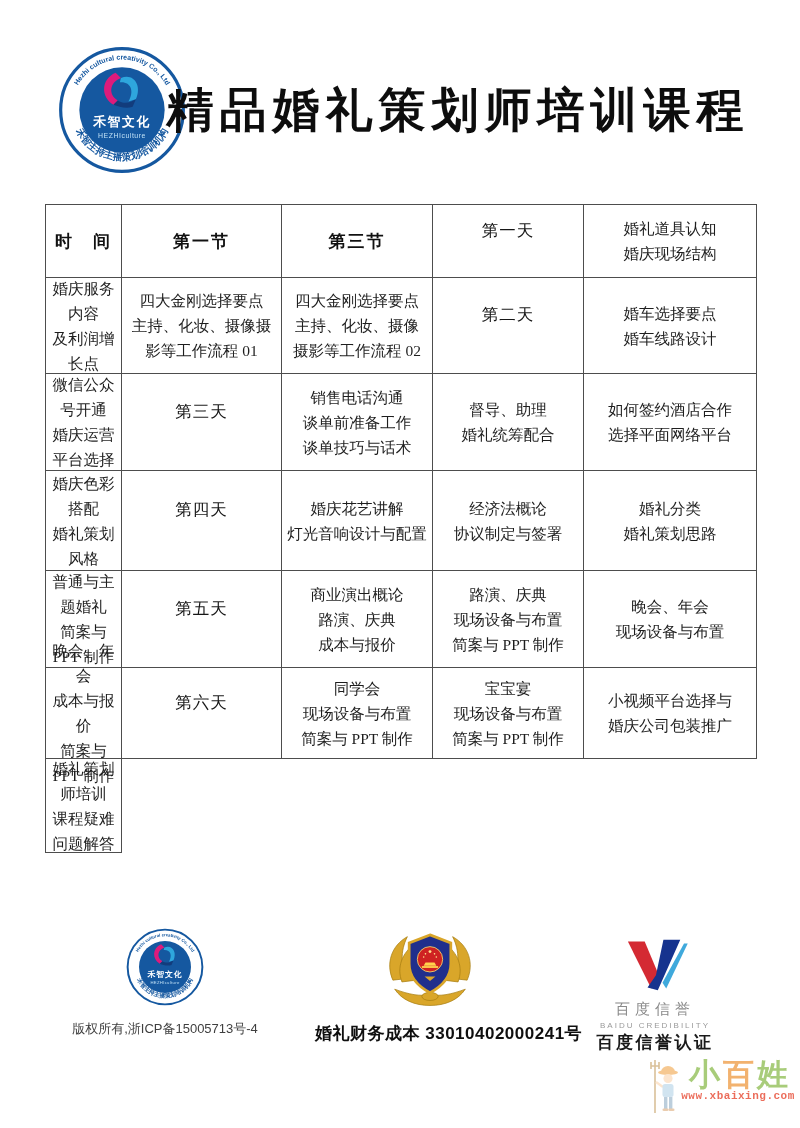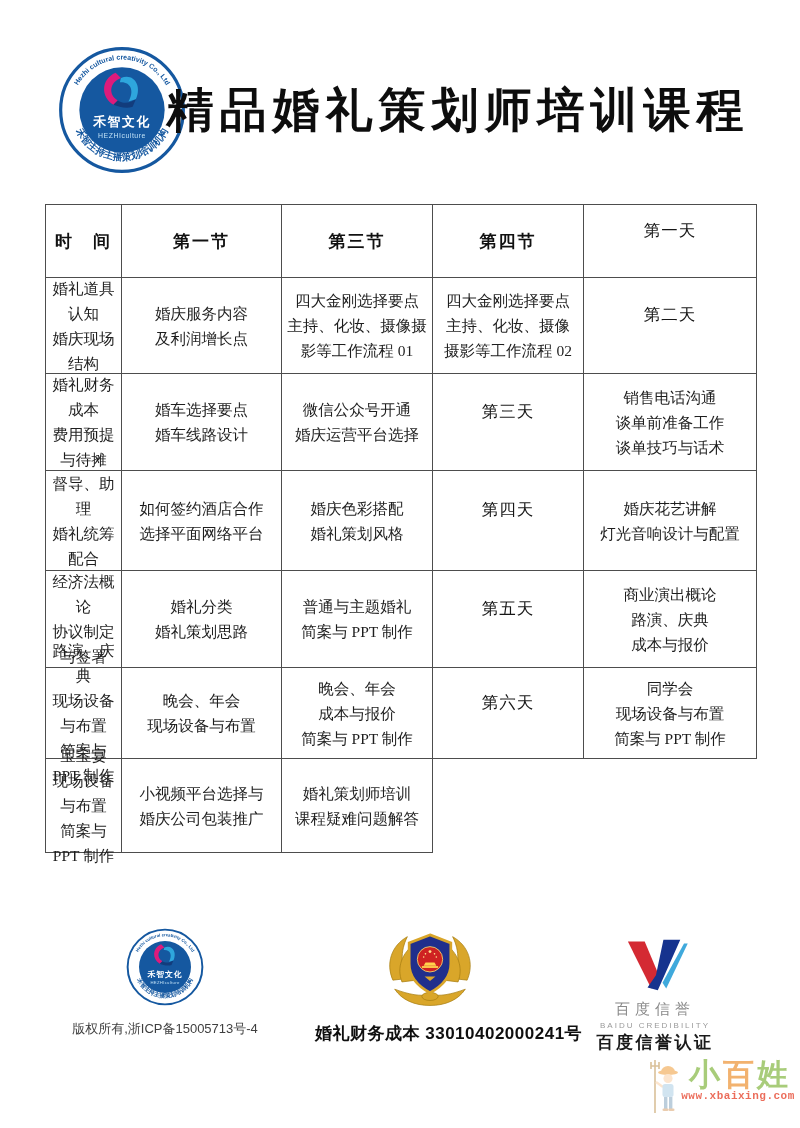--- a/index.html
+++ b/index.html
@@ -128,37 +128,34 @@
     </svg>
   </div>
 
   <h1 class="page-title">精品婚礼策划师培训课程</h1>
 
   <div class="course-table">
 
     <div class="th">时　间</div>
     <div class="th">第一节</div>
     <div class="th">第三节</div>
-    <div class="th">第四节</div>
 
     <div class="day">第一天</div>
     <div class="td">婚礼道具认知
 婚庆现场结构</div>
     <div class="td">婚庆服务内容
 及利润增长点</div>
     <div class="td">四大金刚选择要点
 主持、化妆、摄像摄
 影等工作流程 01</div>
     <div class="td">四大金刚选择要点
 主持、化妆、摄像
 摄影等工作流程 02</div>
 
     <div class="day">第二天</div>
-    <div class="td">婚礼财务成本
-费用预提与待摊</div>
     <div class="td">婚车选择要点
 婚车线路设计</div>
     <div class="td">微信公众号开通
 婚庆运营平台选择</div>
 
     <div class="day">第三天</div>
     <div class="td">销售电话沟通
 谈单前准备工作
 谈单技巧与话术</div>
     <div class="td">督导、助理

